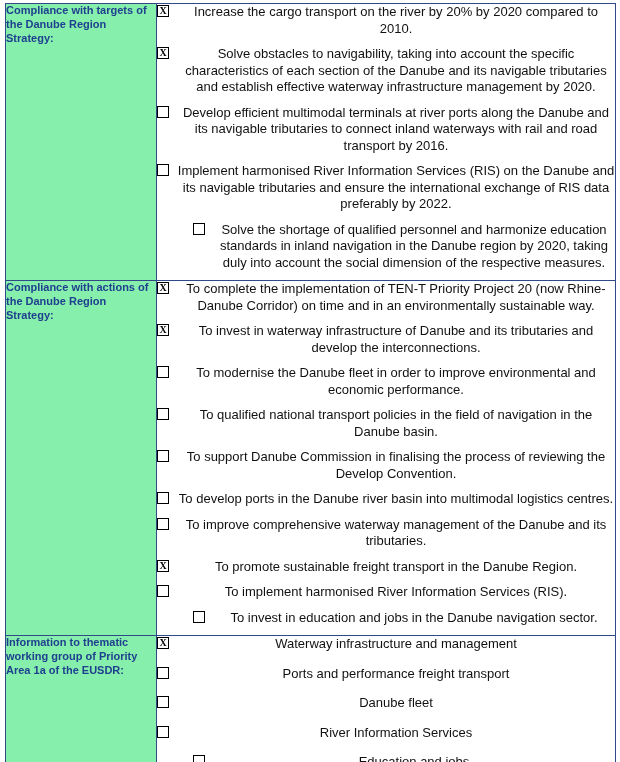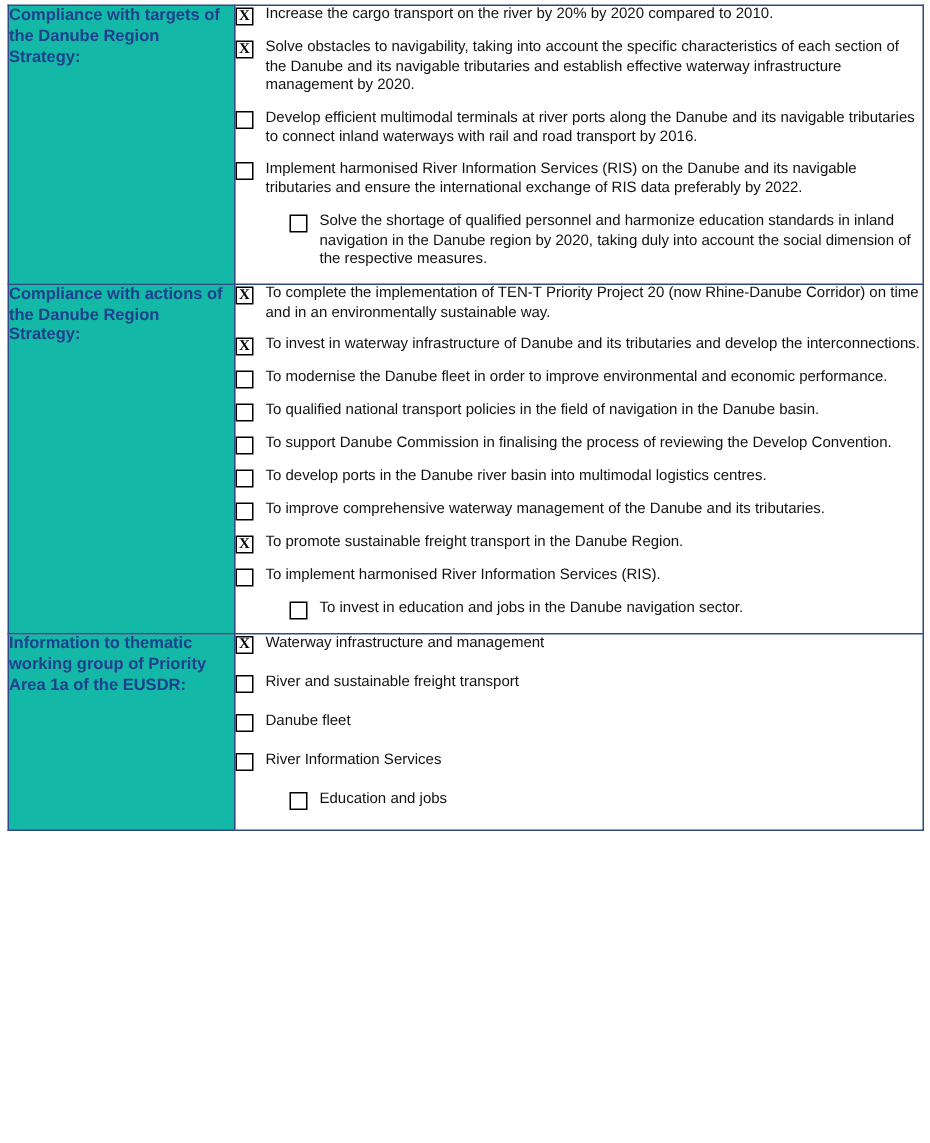--- a/index.html
+++ b/index.html
@@ -25,21 +25,21 @@
     width: 611px;
     table-layout: fixed;
   }
   table.form td {
     border: 1px solid #2f4a86;
     vertical-align: top;
     padding: 0;
   }
   td.label-cell {
     width: 150px;
-    background: #14b8a6;
+    background: #86efac;
     padding: 7px 6px 6px 7px;
   }
   .label-text {
     color: #1f3f8f;
     font-weight: bold;
     font-size: 11px;
     line-height: 1.25;
   }
   td.items-cell {
     background: #ffffff;
@@ -66,24 +66,25 @@
     font-size: 10px;
     line-height: 10px;
     text-align: center;
     font-family: "Liberation Serif", serif;
     font-weight: bold;
     color: #000000;
     overflow: hidden;
   }
   .item-text {
     flex: 1 1 auto;
-    font-size: 10px;
+    font-size: 13px;
     line-height: 1.27;
     color: #111111;
     padding-top: 0px;
+    text-align: center;
   }
   
   .block-actions .item {
     margin-bottom: 9px;
   }
   .block-affiliation .item {
     margin-bottom: 13px;
   }
   .block-targets .item {
     margin-bottom: 9px;
@@ -173,21 +174,21 @@
         <td class="label-cell">
           <div class="label-text">Information  to thematic working group of Priority Area 1a of the EUSDR:</div>
         </td>
         <td class="items-cell block-affiliation">
           <div class="item">
             <span class="checkbox">X</span>
             <span class="item-text">Waterway infrastructure and management</span>
           </div>
           <div class="item">
             <span class="checkbox"></span>
-            <span class="item-text">River and sustainable freight transport</span>
+            <span class="item-text">Ports and performance freight transport</span>
           </div>
           <div class="item">
             <span class="checkbox"></span>
             <span class="item-text">Danube fleet</span>
           </div>
           <div class="item">
             <span class="checkbox"></span>
             <span class="item-text">River Information Services</span>
           </div>
           <div class="item">

